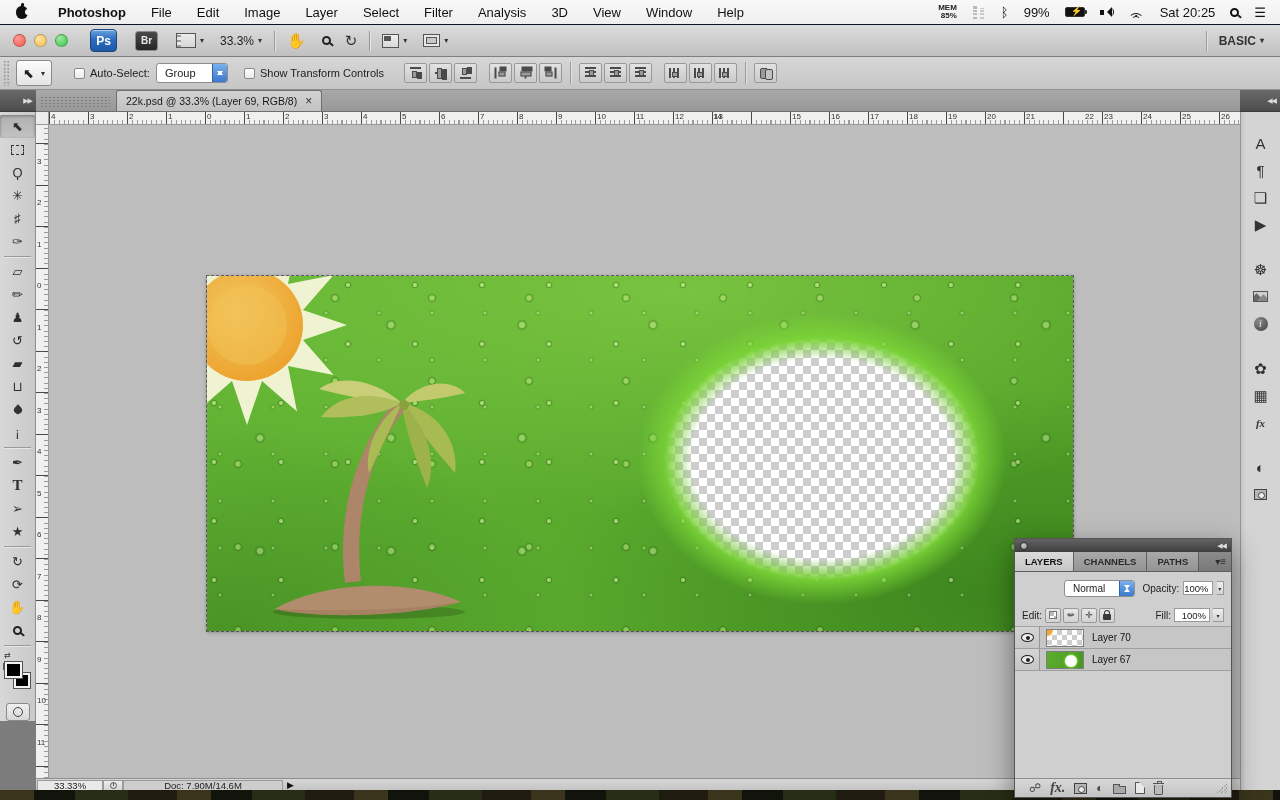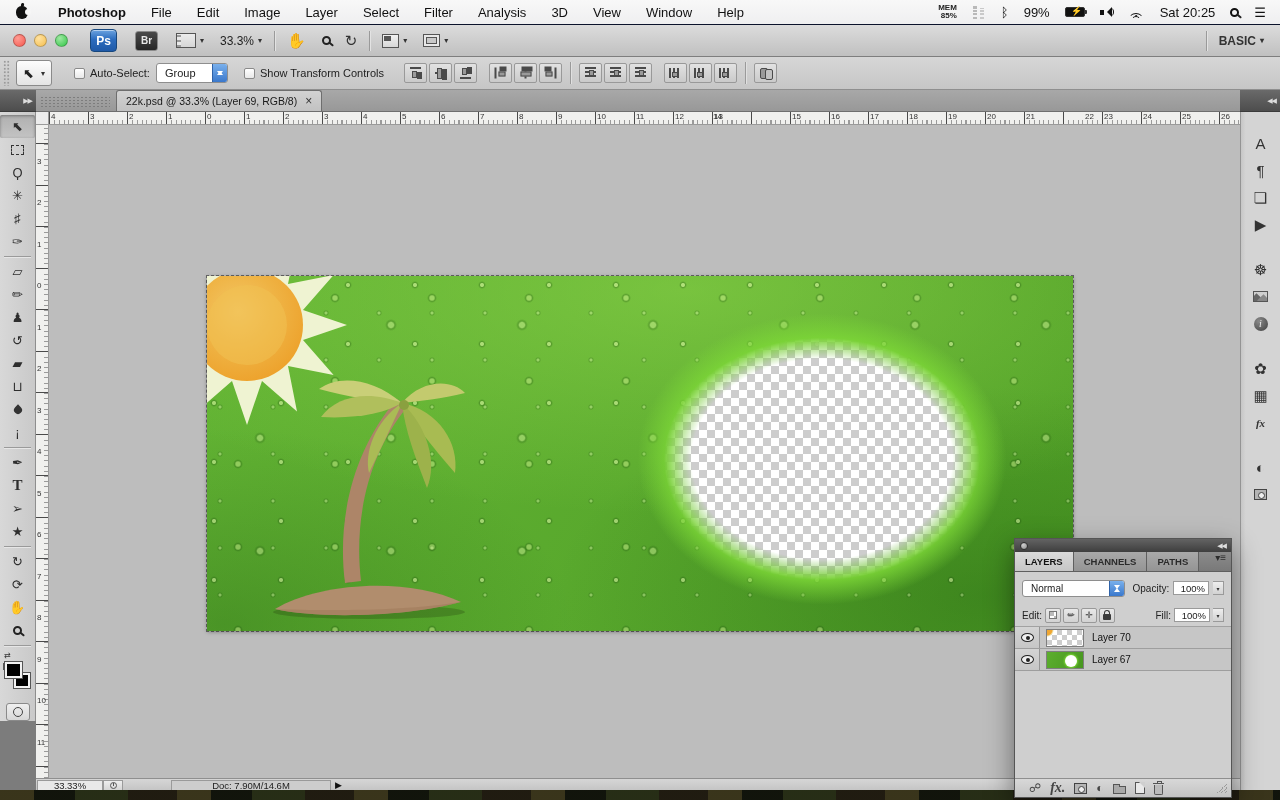--- a/index.html
+++ b/index.html
@@ -179,42 +179,42 @@
     font-family:"Liberation Serif",serif;font-style:italic;font-size:10px;display:flex;align-items:center;justify-content:center;}
   .mi-mount{width:15px;height:11px;border:1px solid #555;position:relative;overflow:hidden;background:#cfcfcf;}
   .mi-mount::before{content:"";position:absolute;left:-2px;bottom:-3px;width:9px;height:9px;background:#666;transform:rotate(45deg);}
   .mi-mount::after{content:"";position:absolute;right:-1px;bottom:-4px;width:9px;height:9px;background:#888;transform:rotate(45deg);}
   .mi-mask{width:13px;height:11px;border:1px solid #444;background:#b5b5b5;position:relative;}
   .mi-mask::after{content:"";position:absolute;left:3px;top:2px;width:5px;height:5px;border:1px solid #444;background:#eee;border-radius:50%;}
 
   
   #statusbar{position:absolute;left:36px;top:778px;width:1204px;height:13px;background:linear-gradient(#d6d6d6,#c3c3c3);
     border-top:1px solid #8f8f8f;display:flex;align-items:center;font-size:9.5px;color:#222;}
-  .sfield{height:11px;display:flex;align-items:center;justify-content:center;border:1px solid #9a9a9a;background:#e9e9e9;margin-left:48px;}
+  .sfield{height:11px;display:flex;align-items:center;justify-content:center;border:1px solid #9a9a9a;background:#e9e9e9;}
   #szoom{width:66px;margin-left:1px;}
   .sbtn{width:20px;height:11px;border:1px solid #9a9a9a;background:linear-gradient(#eee,#d5d5d5);display:flex;align-items:center;justify-content:center;}
   .sbtn i{width:7px;height:7px;border:1px solid #555;border-radius:50%;position:relative;}
   .sbtn i::after{content:"";position:absolute;left:2px;top:0;width:1px;height:3px;background:#555;}
   #sdoc{width:160px;background:#cdcdcd;}
   .sarrow{margin-left:4px;font-size:9px;color:#111;}
   #wallpaper{position:absolute;left:0;top:790px;width:1280px;height:10px;background:#16180f;
     background-image:repeating-linear-gradient(90deg,rgba(110,95,45,.4) 0 34px,rgba(15,18,10,.7) 34px 75px,rgba(70,85,35,.35) 75px 128px,rgba(40,30,18,.55) 128px 177px);}
 
   
   #layerspanel{position:absolute;left:1014px;top:538px;width:218px;height:260px;background:#cfcfcf;
     border:1px solid #555;box-shadow:0 10px 26px rgba(0,0,0,.45);display:flex;flex-direction:column;}
   #lp-title{height:13px;background:linear-gradient(#636363,#3e3e3e);display:flex;align-items:center;padding:0 5px;}
   #lp-title .circ{width:8px;height:8px;border-radius:50%;background:radial-gradient(circle at 35% 30%,#cfcfcf,#8a8a8a);border:1px solid #2e2e2e;}
   #lp-title .coll{margin-left:auto;color:#ddd;font-size:7px;letter-spacing:-1px;}
-  #lp-tabs{height:20px;background:linear-gradient(#8b8b8b,#797979);display:flex;align-items:flex-start;border-bottom:1px solid #5f5f5f;}
+  #lp-tabs{height:20px;background:linear-gradient(#8b8b8b,#797979);display:flex;align-items:center;border-bottom:1px solid #5f5f5f;}
   .lptab{height:19px;padding:0 10px;display:flex;align-items:center;font-size:9.5px;font-weight:bold;color:#2a2a2a;
     background:linear-gradient(#a9a9a9,#949494);border-right:1px solid #5f5f5f;}
   .lptab.active{background:linear-gradient(#dadada,#c6c6c6);color:#111;}
   .lpmenu{margin-left:auto;margin-right:5px;color:#2c2c2c;font-size:10px;}
-  #lp-ctrl1{height:27px;display:flex;align-items:center;padding:16px 7px;gap:4px;font-size:10px;color:#222;}
+  #lp-ctrl1{height:27px;display:flex;align-items:center;padding:16px 7px;gap:4px;font-size:10px;color:#222;margin-left:42px;}
   #blendsel{width:103px;height:17px;font-size:10px;}
   .numfield{width:36px;height:14px;border:1px solid #9a9a9a;background:#fff;display:flex;align-items:center;justify-content:flex-end;padding-right:3px;font-size:9.5px;}
   .vbtn{width:11px;height:14px;border:1px solid #9a9a9a;border-left:none;background:linear-gradient(#eee,#d2d2d2);display:flex;align-items:center;justify-content:center;font-size:6px;color:#333;}
   #lp-ctrl2{height:23px;display:flex;align-items:center;padding:0 7px;gap:3px;font-size:10px;color:#222;border-bottom:1px solid #a2a2a2;}
   .lockbtn{width:16px;height:15px;border:1px solid #999;border-radius:2px;background:linear-gradient(#e8e8e8,#d2d2d2);
     display:flex;align-items:center;justify-content:center;font-size:9px;color:#333;}
   .lock-checker{width:8px;height:8px;border:1px solid #777;background:conic-gradient(#fff 0 25%,#bbb 0 50%,#fff 0 75%,#bbb 0) 0 0/8px 8px;}
   .padlock{width:8px;height:6px;background:#3a3a3a;position:relative;border-radius:1px;margin-top:4px;}
   .padlock::before{content:"";position:absolute;left:1px;top:-4px;width:4px;height:4px;border:1.5px solid #3a3a3a;border-bottom:none;border-radius:3px 3px 0 0;}
   #lp-list{flex:1;background:#cfcfcf;overflow:hidden;}

